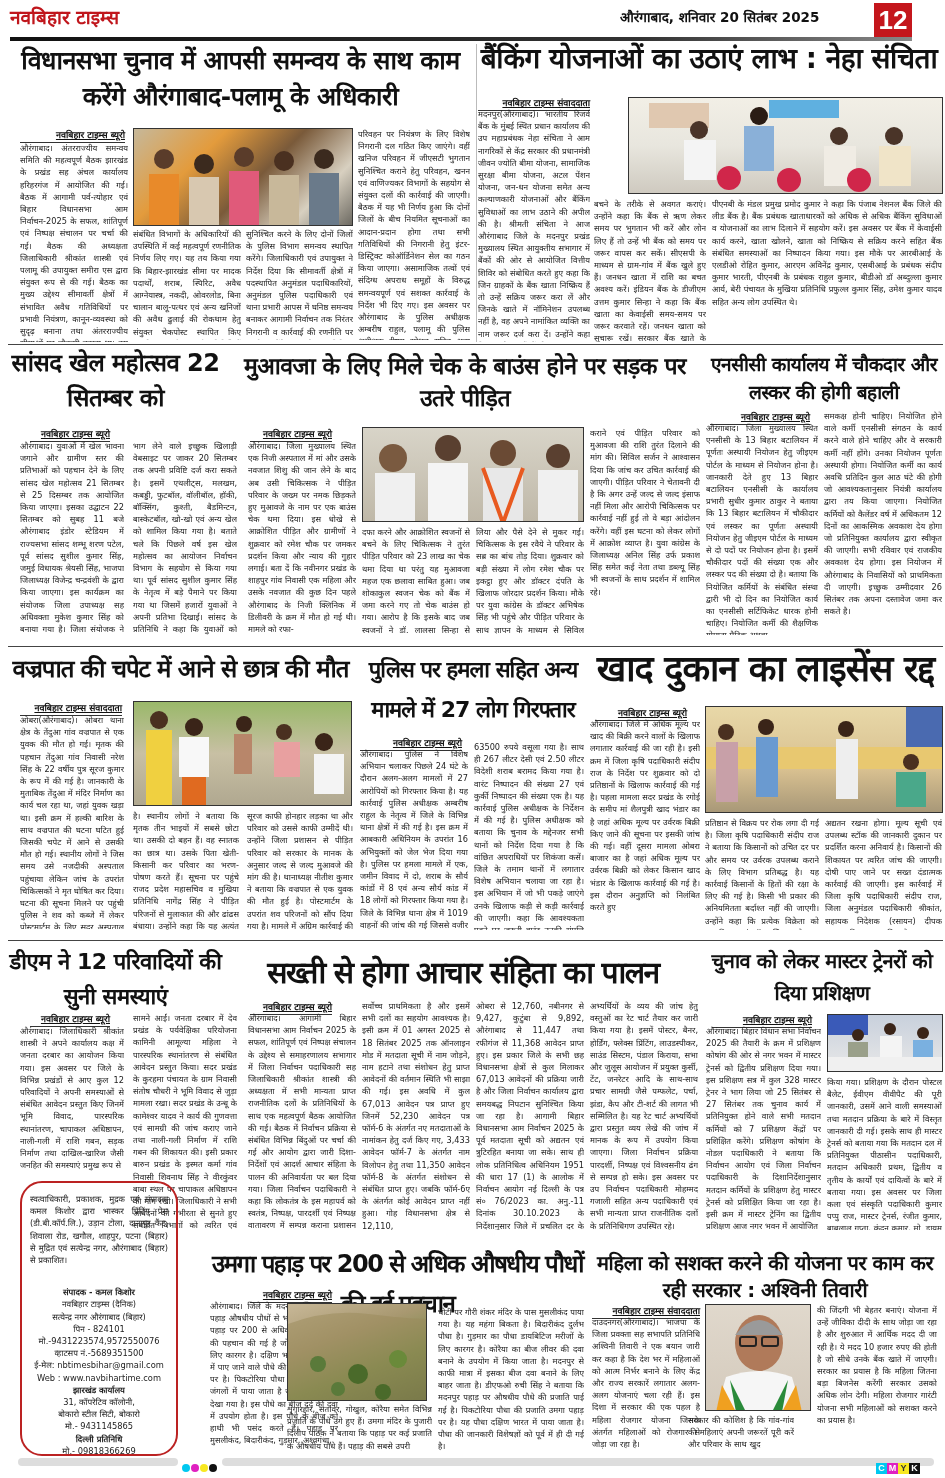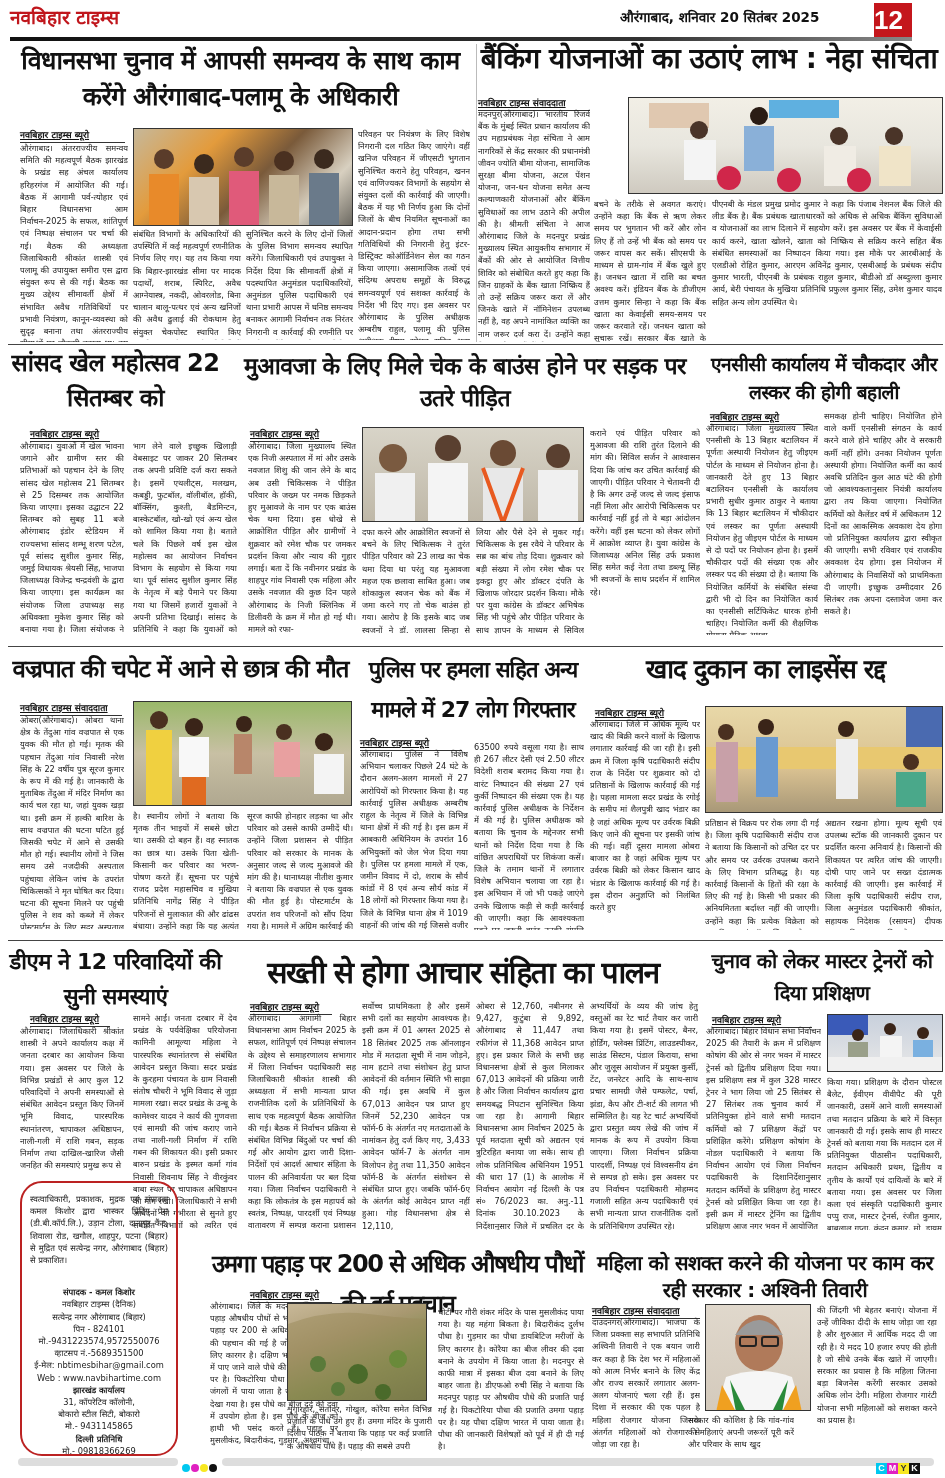--- a/index.html
+++ b/index.html
@@ -2,24 +2,24 @@
 <html><head>
 <meta charset="utf-8">
 <style>
 *{box-sizing:border-box;margin:0;padding:0}
 html,body{width:945px;height:1478px;background:#fff;overflow:hidden}
 body{font-family:"DejaVu Sans","Liberation Sans",sans-serif;color:#111;position:relative}
 .masthead{position:absolute;left:0;top:0;width:945px;height:34px}
 .brand{position:absolute;left:10px;top:4px;font-size:19px;font-weight:bold;color:#c0161c;font-family:"DejaVu Sans",sans-serif}
 .sect-wrap{position:absolute;left:378px;top:3px;width:180px;height:37px;background:#c4161c;color:#fff;font-size:19px;font-weight:bold;text-align:center;line-height:37px}
 .dateline{position:absolute;left:620px;top:8px;font-size:13.5px;font-weight:bold;color:#111}
-.pageno{position:absolute;left:874px;top:3px;width:38px;height:34px;background:#c4161c;color:#fff;font-size:26px;font-weight:bold;text-align:left;line-height:34px;font-family:"Liberation Sans",sans-serif}
+.pageno{position:absolute;left:874px;top:3px;width:38px;height:34px;background:#c4161c;color:#fff;font-size:26px;font-weight:bold;text-align:center;line-height:34px;font-family:"Liberation Sans",sans-serif}
 .rule{position:absolute;left:10px;top:37px;width:902px;height:4px;background:linear-gradient(90deg,#111,#333 70%,#888)}
 .hl{position:absolute;font-weight:bold;color:#111;line-height:1.15;text-align:center;font-family:"DejaVu Sans",sans-serif;letter-spacing:-0.5px}
-.byline{position:absolute;font-size:9px;font-weight:bold;text-decoration:underline;text-align:left;border-bottom:1px solid #333;padding-bottom:1px}
+.byline{position:absolute;font-size:9px;font-weight:bold;text-decoration:underline;text-align:right;border-bottom:1px solid #333;padding-bottom:1px}
 .col{position:absolute;font-size:8.2px;line-height:12.2px;text-align:justify;color:#222;overflow:hidden}
 .photo{position:absolute;border:1px solid #333;overflow:hidden}
 .vsep{position:absolute;width:1px;background:#bbb}
 .hsep{position:absolute;height:1px;background:#444}
 .imprint{position:absolute;left:20px;top:1181px;width:158px;height:275px;border:2px solid #b22;border-radius:22px;font-size:8.3px;line-height:12.2px;text-align:center;padding:10px 8px;color:#222}
 .imprint .bold{font-weight:bold}
 .footer-bar{position:absolute;top:1458px;height:8px;background:#ddd;border-radius:4px}
 .dots{position:absolute;top:1457px}
 .dot{display:inline-block;width:8px;height:8px;border-radius:50%;margin-right:1px}
 .cmyk{position:absolute;left:876px;top:1463px;height:11px;font-size:9px;font-weight:bold;font-family:"Liberation Sans",sans-serif;display:flex}
@@ -133,21 +133,21 @@
     </svg>
 </div>
 <div class="col" style="left:133px;top:810px;width:106px;height:120px">है। स्थानीय लोगों ने बताया कि मृतक तीन भाइयों में सबसे छोटा था। उसकी दो बहन हैं। वह स्नातक का छात्र था। उसके पिता खेती-किसानी कर परिवार का भरण-पोषण करते हैं। सूचना पर पहुंचे राजद प्रदेश महासचिव व मुखिया प्रतिनिधि नागेंद्र सिंह ने पीड़ित परिजनों से मुलाकात की और ढांढस बंधाया। उन्होंने कहा कि यह अत्यंत दुखद घटना है।</div>
 <div class="col" style="left:247px;top:810px;width:106px;height:120px">सूरज काफी होनहार लड़का था और परिवार को उससे काफी उम्मीदें थी। उन्होंने जिला प्रशासन से पीड़ित परिवार को सरकार के मानक के अनुसार जल्द से जल्द मुआवजे की मांग की है। थानाध्यक्ष नीतीश कुमार ने बताया कि वज्रपात से एक युवक की मौत हुई है। पोस्टमार्टम के उपरांत शव परिजनों को सौंप दिया गया है। मामले में अग्रिम कार्रवाई की जा रही है।</div>
 
 <div class="hl" style="left:358px;top:650px;width:230px;font-size:22px;line-height:40px;letter-spacing:-1px">पुलिस पर हमला सहित अन्य मामले में 27 लोग गिरफ्तार</div>
 <div class="byline" style="left:360px;top:736px;width:102px">नवबिहार टाइम्स ब्यूरो</div>
 <div class="col" style="left:360px;top:748px;width:108px;height:182px">औरंगाबाद। पुलिस ने विशेष अभियान चलाकर पिछले 24 घंटे के दौरान अलग-अलग मामलों में 27 आरोपियों को गिरफ्तार किया है। यह कार्रवाई पुलिस अधीक्षक अम्बरीष राहुल के नेतृत्व में जिले के विभिन्न थाना क्षेत्रों में की गई है। इस क्रम में आबकारी अधिनियम के उपरांत 16 अभियुक्तों को जेल भेज दिया गया है। पुलिस पर हमला मामले में एक, जमीन विवाद में दो, शराब के सौर्य कांडों में 8 एवं अन्य सौर्य कांड में 18 लोगों को गिरफ्तार किया गया है। जिले के विभिन्न थाना क्षेत्र में 1019 वाहनों की जांच की गई जिससे वजीर जुर्माना</div>
 <div class="col" style="left:474px;top:741px;width:110px;height:189px">63500 रुपये वसूला गया है। साथ ही 267 लीटर देसी एवं 2.50 लीटर विदेशी शराब बरामद किया गया है। वारंट निष्पादन की संख्या 27 एवं कुर्की निष्पादन की संख्या एक है। यह कार्रवाई पुलिस अधीक्षक के निर्देशन में की गई है। पुलिस अधीक्षक को बताया कि चुनाव के मद्देनजर सभी थानों को निर्देश दिया गया है कि वांछित अपराधियों पर शिकंजा कसें। जिले के तमाम थानों में लगातार विशेष अभियान चलाया जा रहा है। इस अभियान में जो भी पकड़े जाएंगे उनके खिलाफ कड़ी से कड़ी कार्रवाई की जाएगी। कहा कि आवश्यकता पड़ने पर जरूरी वारंट उनकी संपत्ति भी जब्त की जाएगी।</div>
 
-<div class="hl" style="left:588px;top:650px;width:355px;font-size:26px;line-height:38px;letter-spacing:-1px">खाद दुकान का लाइसेंस रद्द</div>
+<div class="hl" style="left:588px;top:650px;width:355px;font-size:36px;line-height:38px;letter-spacing:-1px">खाद दुकान का लाइसेंस रद्द</div>
 <div class="byline" style="left:595px;top:706px;width:92px">नवबिहार टाइम्स ब्यूरो</div>
 <div class="col" style="left:590px;top:718px;width:110px;height:212px">औरंगाबाद। जिले में अधिक मूल्य पर खाद की बिक्री करने वालों के खिलाफ लगातार कार्रवाई की जा रही है। इसी क्रम में जिला कृषि पदाधिकारी संदीप राज के निर्देश पर शुक्रवार को दो प्रतिष्ठानों के खिलाफ कार्रवाई की गई है। पहला मामला सदर प्रखंड के रगोई के समीप मां शैलपुत्री खाद भंडार का है जहां अधिक मूल्य पर उर्वरक बिक्री किए जाने की सूचना पर इसकी जांच की गई। वहीं दूसरा मामला ओबरा बाजार का है जहां अधिक मूल्य पर उर्वरक बिक्री को लेकर किसान खाद भंडार के खिलाफ कार्रवाई की गई है। इस दौरान अनुज्ञप्ति को निलंबित करते हुए</div>
 <div class="photo" style="left:705px;top:706px;width:238px;height:107px;background:linear-gradient(180deg,#e8d8a8 0%,#d8c090 60%,#a89878 100%)">
   <svg width="238" height="107">
       <rect x="0" y="40" width="238" height="22" fill="#e8c870"></rect>
       <rect x="200" y="0" width="38" height="40" fill="#4a6ab0"></rect>
       <circle cx="20" cy="25" r="8" fill="#4a3020"></circle>
       <circle cx="60" cy="20" r="8" fill="#3a2418"></circle>
       <circle cx="140" cy="22" r="8" fill="#3a2418"></circle>
       <circle cx="205" cy="55" r="8" fill="#4a3020"></circle>

